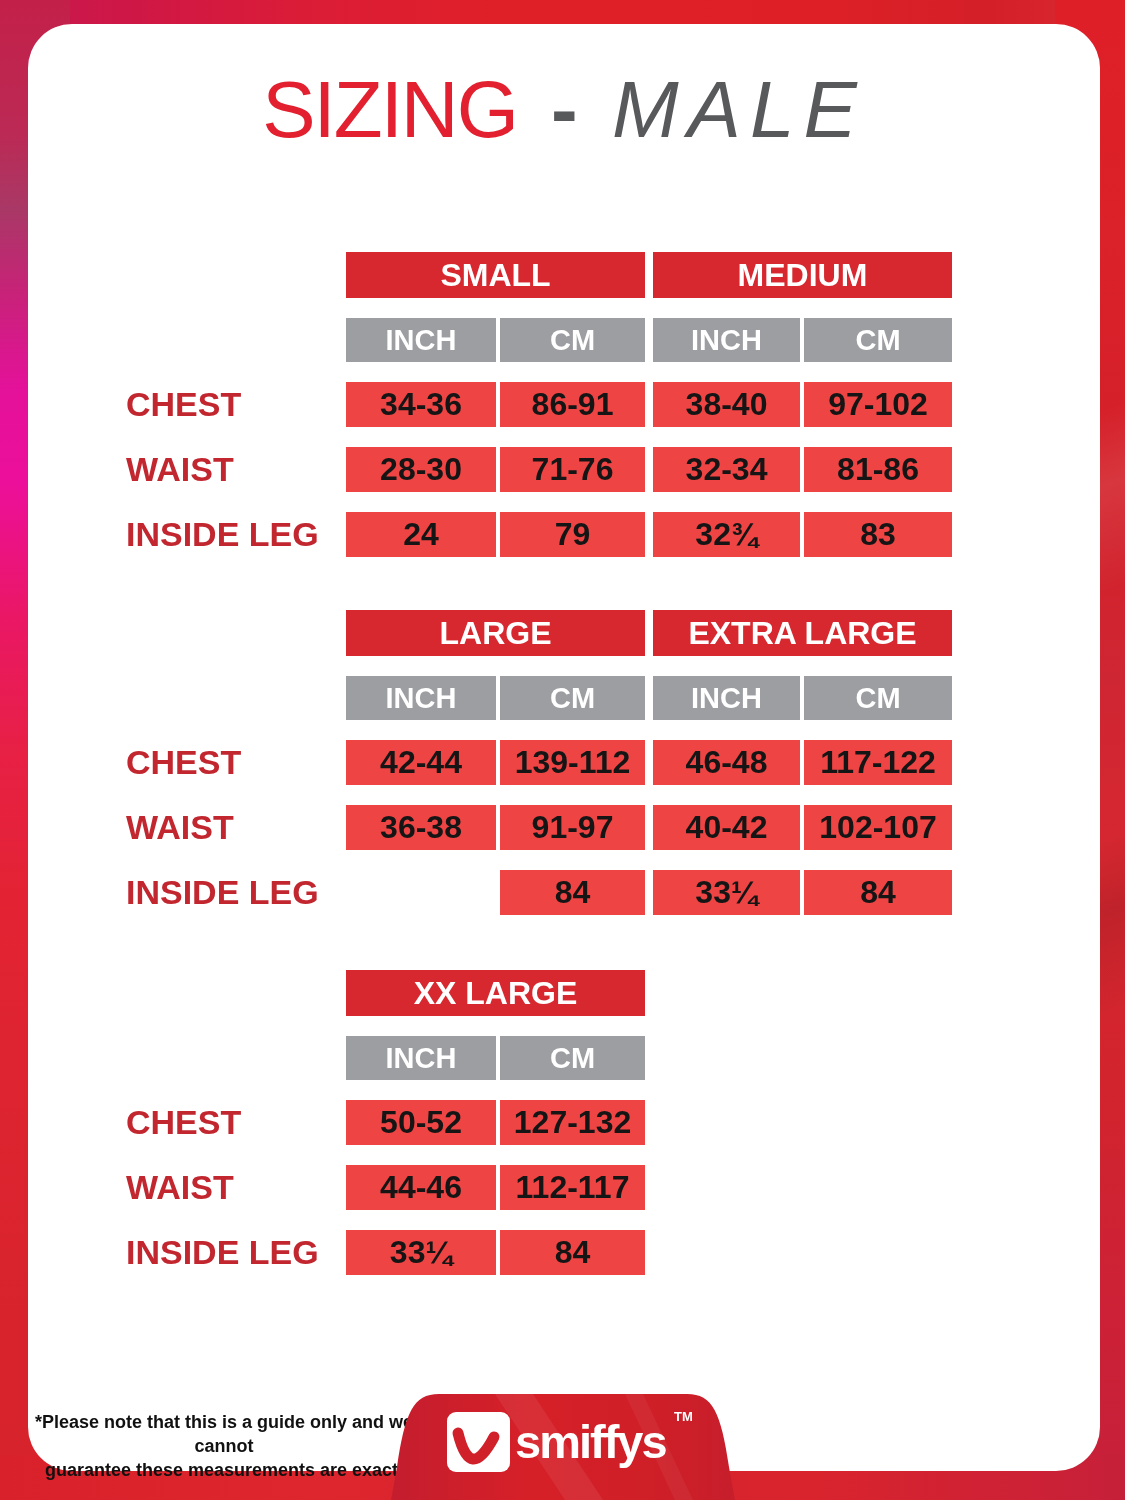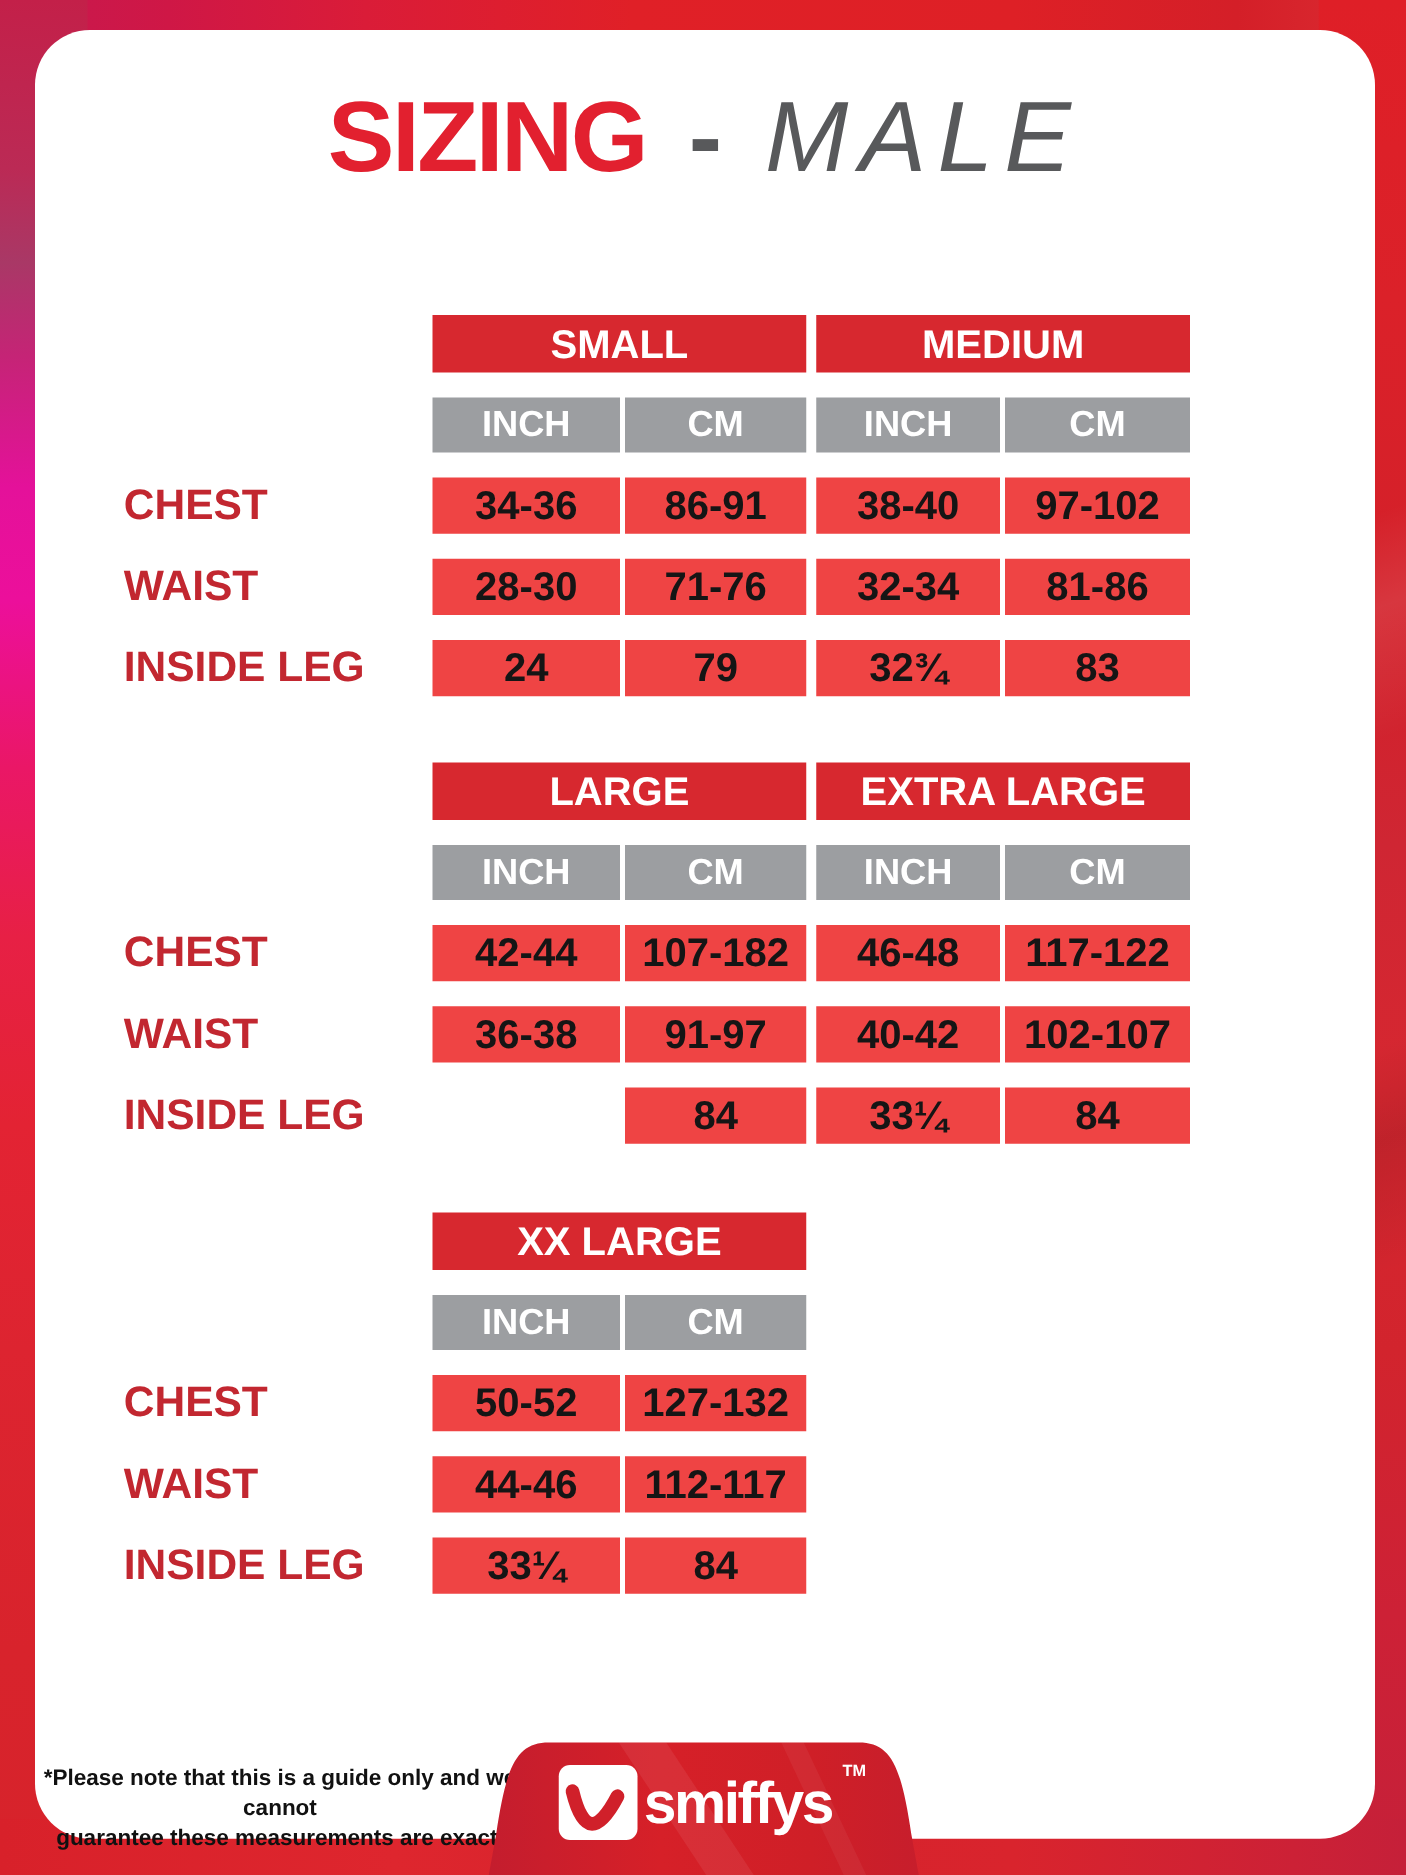--- a/index.html
+++ b/index.html
@@ -37,41 +37,41 @@
   
   .card{
     position:absolute;left:28px;top:24px;right:25px;bottom:29px;
     background:#ffffff;border-radius:44px;z-index:2;
   }
   
   .title{
     position:absolute;top:46px;left:0;width:100%;
     text-align:center;font-size:80px;line-height:1.0;white-space:nowrap;
   }
-  .t-red{font-weight:700;color:#e2202f;letter-spacing:-2px;}
+  .t-red{font-weight:400;color:#e2202f;letter-spacing:-2px;}
   .t-dash{font-weight:700;color:#58595b;margin:0 12px;}
   .t-gray{font-weight:400;color:#58595b;letter-spacing:9px;font-style:italic;}
   
   .tbl{
     position:absolute;left:0;display:grid;
     grid-template-rows:46px 44px 45px 45px 45px;row-gap:20px;
   }
   .tbl-two{grid-template-columns:318px 150px 4px 145px 8px 147px 4px 148px;}
   .tbl-one{grid-template-columns:318px 150px 4px 145px;}
   .gh{
     background:#d7282f;color:#ffffff;font-weight:700;font-size:32px;
     display:flex;align-items:center;justify-content:center;
   }
   .uh{
     background:#9c9ea1;color:#ffffff;font-weight:700;font-size:29px;
     display:flex;align-items:center;justify-content:center;
   }
   .lbl{
     grid-column:1;display:flex;align-items:center;justify-content:flex-start;
-    padding-left:71px;color:#c22730;font-weight:700;font-size:34px;white-space:nowrap;
+    padding-left:98px;color:#c22730;font-weight:700;font-size:34px;white-space:nowrap;
   }
   .val{
     background:#ef4444;color:#151515;font-weight:700;font-size:32px;
     display:flex;align-items:center;justify-content:center;
   }
   
   .note{
     position:absolute;left:6px;top:1386px;width:380px;
     text-align:center;color:#111111;font-weight:700;font-size:18px;line-height:24px;
   }
@@ -127,21 +127,21 @@
       <div class="gh" style="grid-row:1;grid-column:6/9">EXTRA LARGE</div>
       <div class="gh" style="grid-row:1;grid-column:2/5">LARGE</div>
 
       <div class="uh" style="grid-row:2;grid-column:2">INCH</div>
       <div class="uh" style="grid-row:2;grid-column:4">CM</div>
       <div class="uh" style="grid-row:2;grid-column:6">INCH</div>
       <div class="uh" style="grid-row:2;grid-column:8">CM</div>
 
       <div class="lbl" style="grid-row:3">CHEST</div>
       <div class="val" style="grid-row:3;grid-column:2">42-44</div>
-      <div class="val" style="grid-row:3;grid-column:4">107-182</div>
+      <div class="val" style="grid-row:3;grid-column:4">139-112</div>
       <div class="val" style="grid-row:3;grid-column:6">46-48</div>
       <div class="val" style="grid-row:3;grid-column:8">117-122</div>
 
       <div class="lbl" style="grid-row:4">WAIST</div>
       <div class="val" style="grid-row:4;grid-column:2">36-38</div>
       <div class="val" style="grid-row:4;grid-column:4">91-97</div>
       <div class="val" style="grid-row:4;grid-column:6">40-42</div>
       <div class="val" style="grid-row:4;grid-column:8">102-107</div>
 
       <div class="lbl" style="grid-row:5">INSIDE LEG</div>

